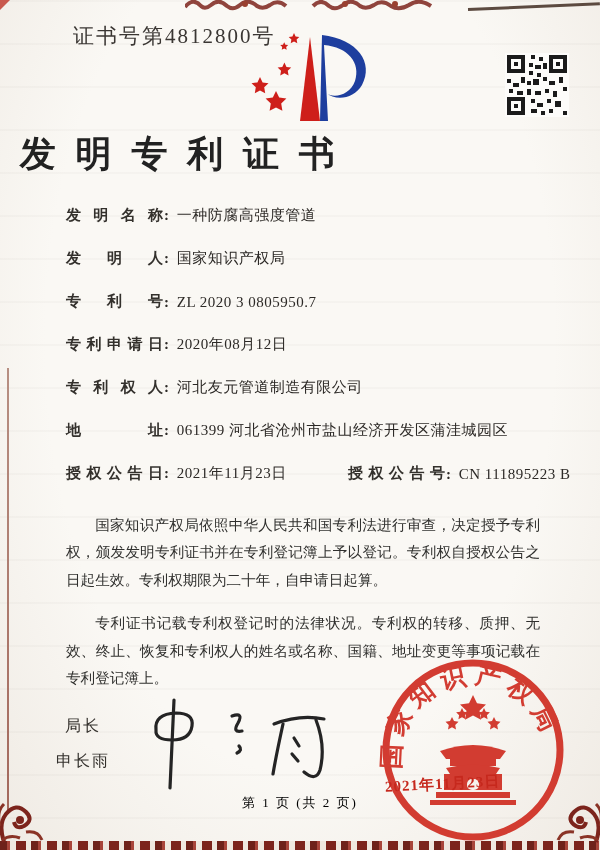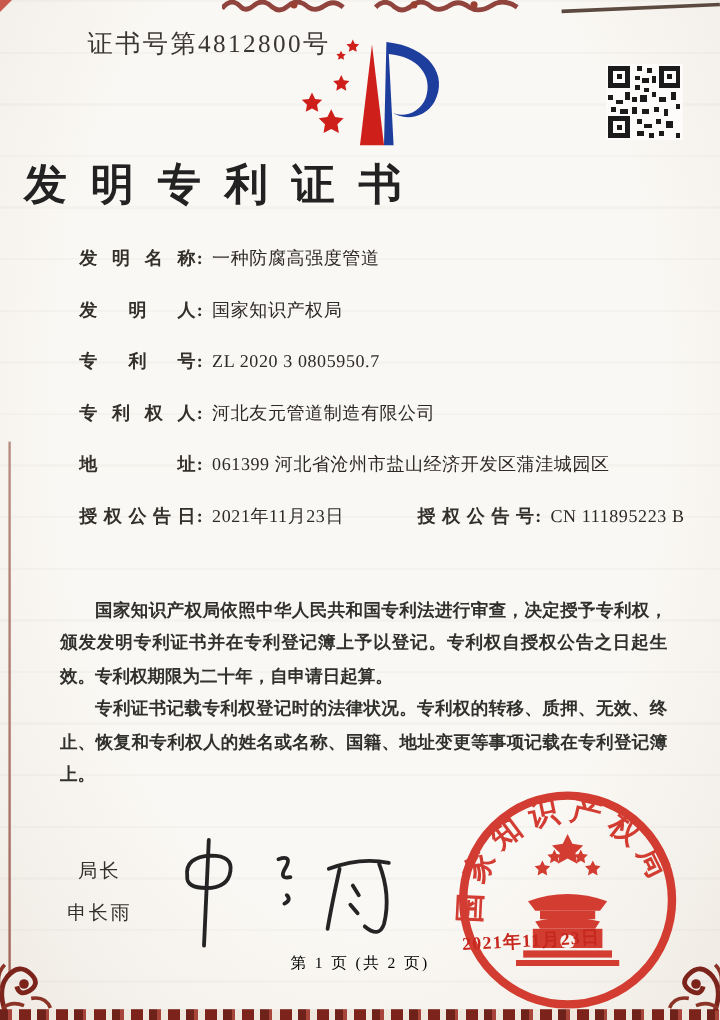--- a/index.html
+++ b/index.html
@@ -43,21 +43,21 @@
   .frow{position:relative;height:43px;margin-left:12px;}
   .fgroup{white-space:nowrap;}
   .flabel{display:inline-block;width:97px;text-align:justify;text-align-last:justify;font-weight:bold;color:#33302c;vertical-align:bottom;}
   .fcolon{display:inline-block;margin:0 4px 0 1px;font-weight:bold;}
   .fvalue{letter-spacing:0.5px;}
   .fgroup.second{position:absolute;left:282px;top:0;}
 
   
   .body-text{position:absolute;left:50px;top:496px;width:506px;
     font-size:14.6px;line-height:1.88;color:#30302e;text-align:justify;}
-  .body-text p{margin:0;text-indent:2em;font-weight:bold;}
+  .body-text p{margin:16px;text-indent:2em;}
 
   
   .office{position:absolute;left:56px;top:716px;font-size:16px;color:#33302c;letter-spacing:2px;}
   .office div{margin-bottom:14px;text-align:center;}
   .signature{position:absolute;left:140px;top:688px;width:210px;height:110px;}
   .seal{position:absolute;left:378px;top:655px;width:190px;height:190px;opacity:0.94;}
   .seal-date{position:absolute;left:385px;top:773px;width:180px;font-size:15px;font-weight:bold;
     color:#c6281d;letter-spacing:1px;transform:rotate(-3deg);}
   .footer-page{position:absolute;left:0;top:794px;width:100%;text-align:center;font-size:13px;color:#000000;letter-spacing:2px;}
 </style>
@@ -168,20 +168,26 @@
     </span>
   </div>
   <div class="frow">
     <span class="fgroup">
       <span class="flabel">专利号</span><span class="fcolon">:</span>
       <span class="fvalue">ZL 2020 3 0805950.7</span>
     </span>
   </div>
   <div class="frow">
     <span class="fgroup">
+      <span class="flabel">专利申请日</span><span class="fcolon">:</span>
+      <span class="fvalue">2020年08月12日</span>
+    </span>
+  </div>
+  <div class="frow">
+    <span class="fgroup">
       <span class="flabel">专利权人</span><span class="fcolon">:</span>
       <span class="fvalue">河北友元管道制造有限公司</span>
     </span>
   </div>
   <div class="frow">
     <span class="fgroup">
       <span class="flabel">地址</span><span class="fcolon">:</span>
       <span class="fvalue">061399 河北省沧州市盐山经济开发区蒲洼城园区</span>
     </span>
   </div>

